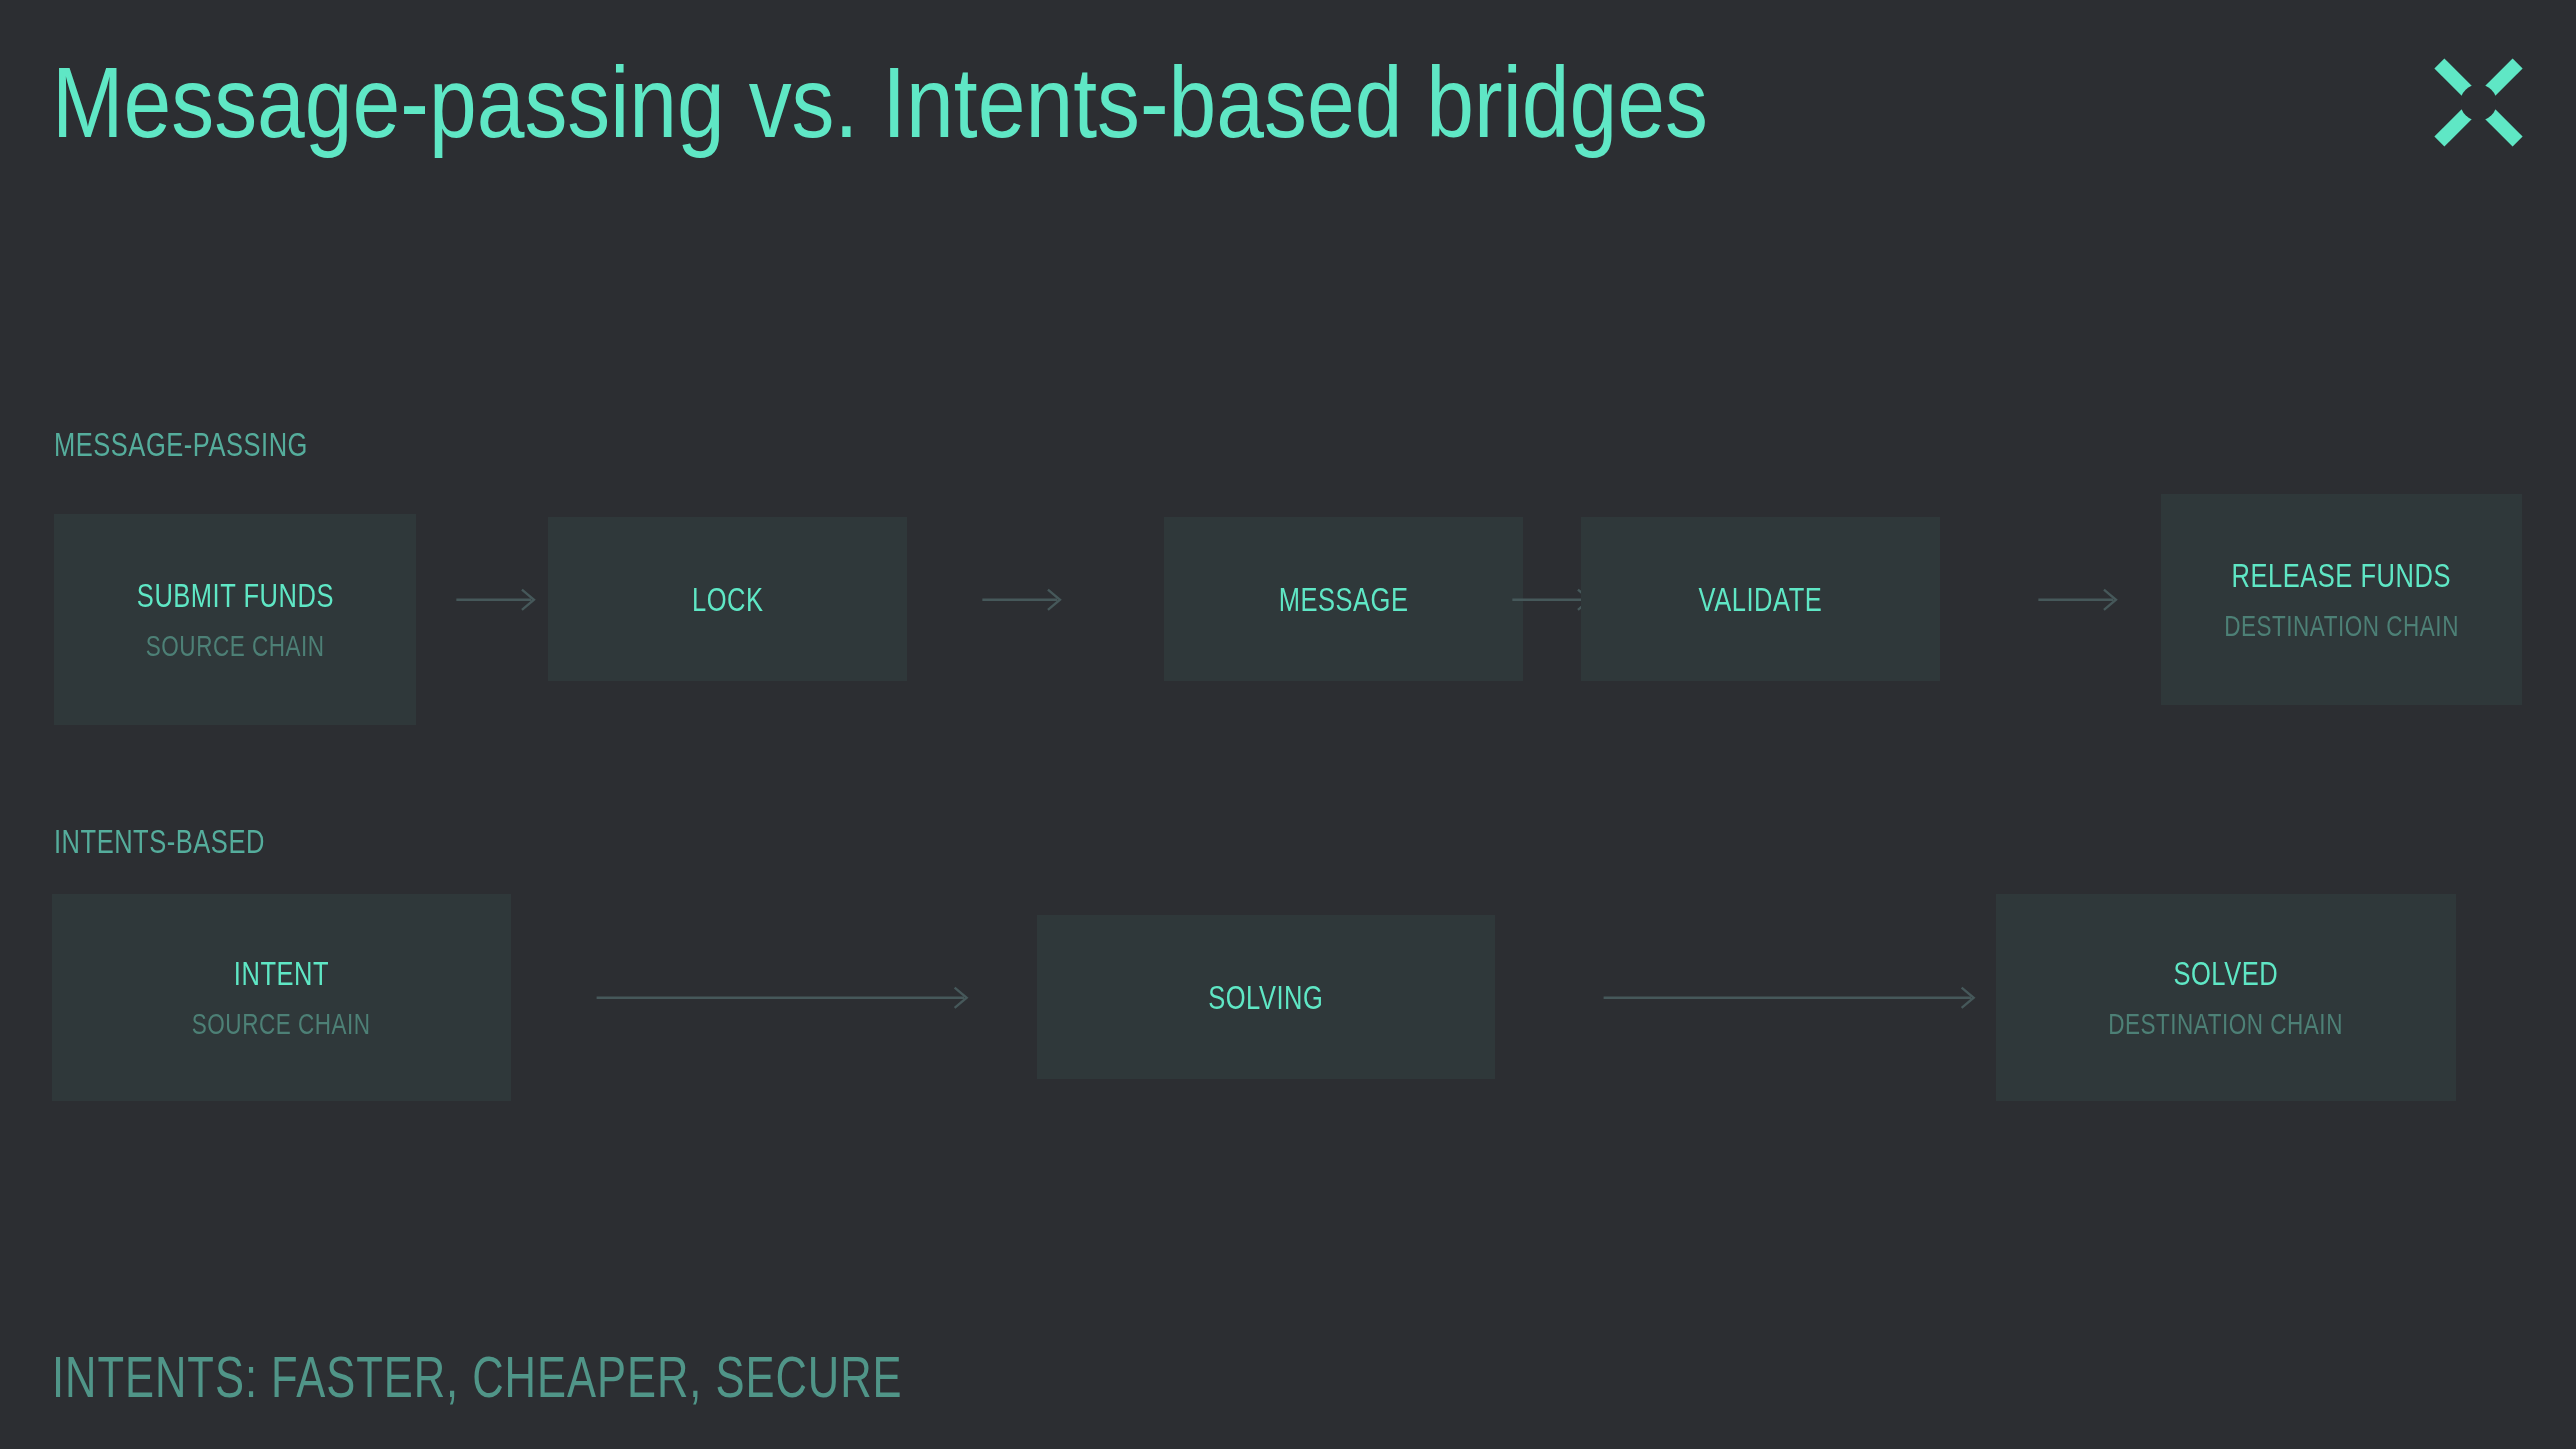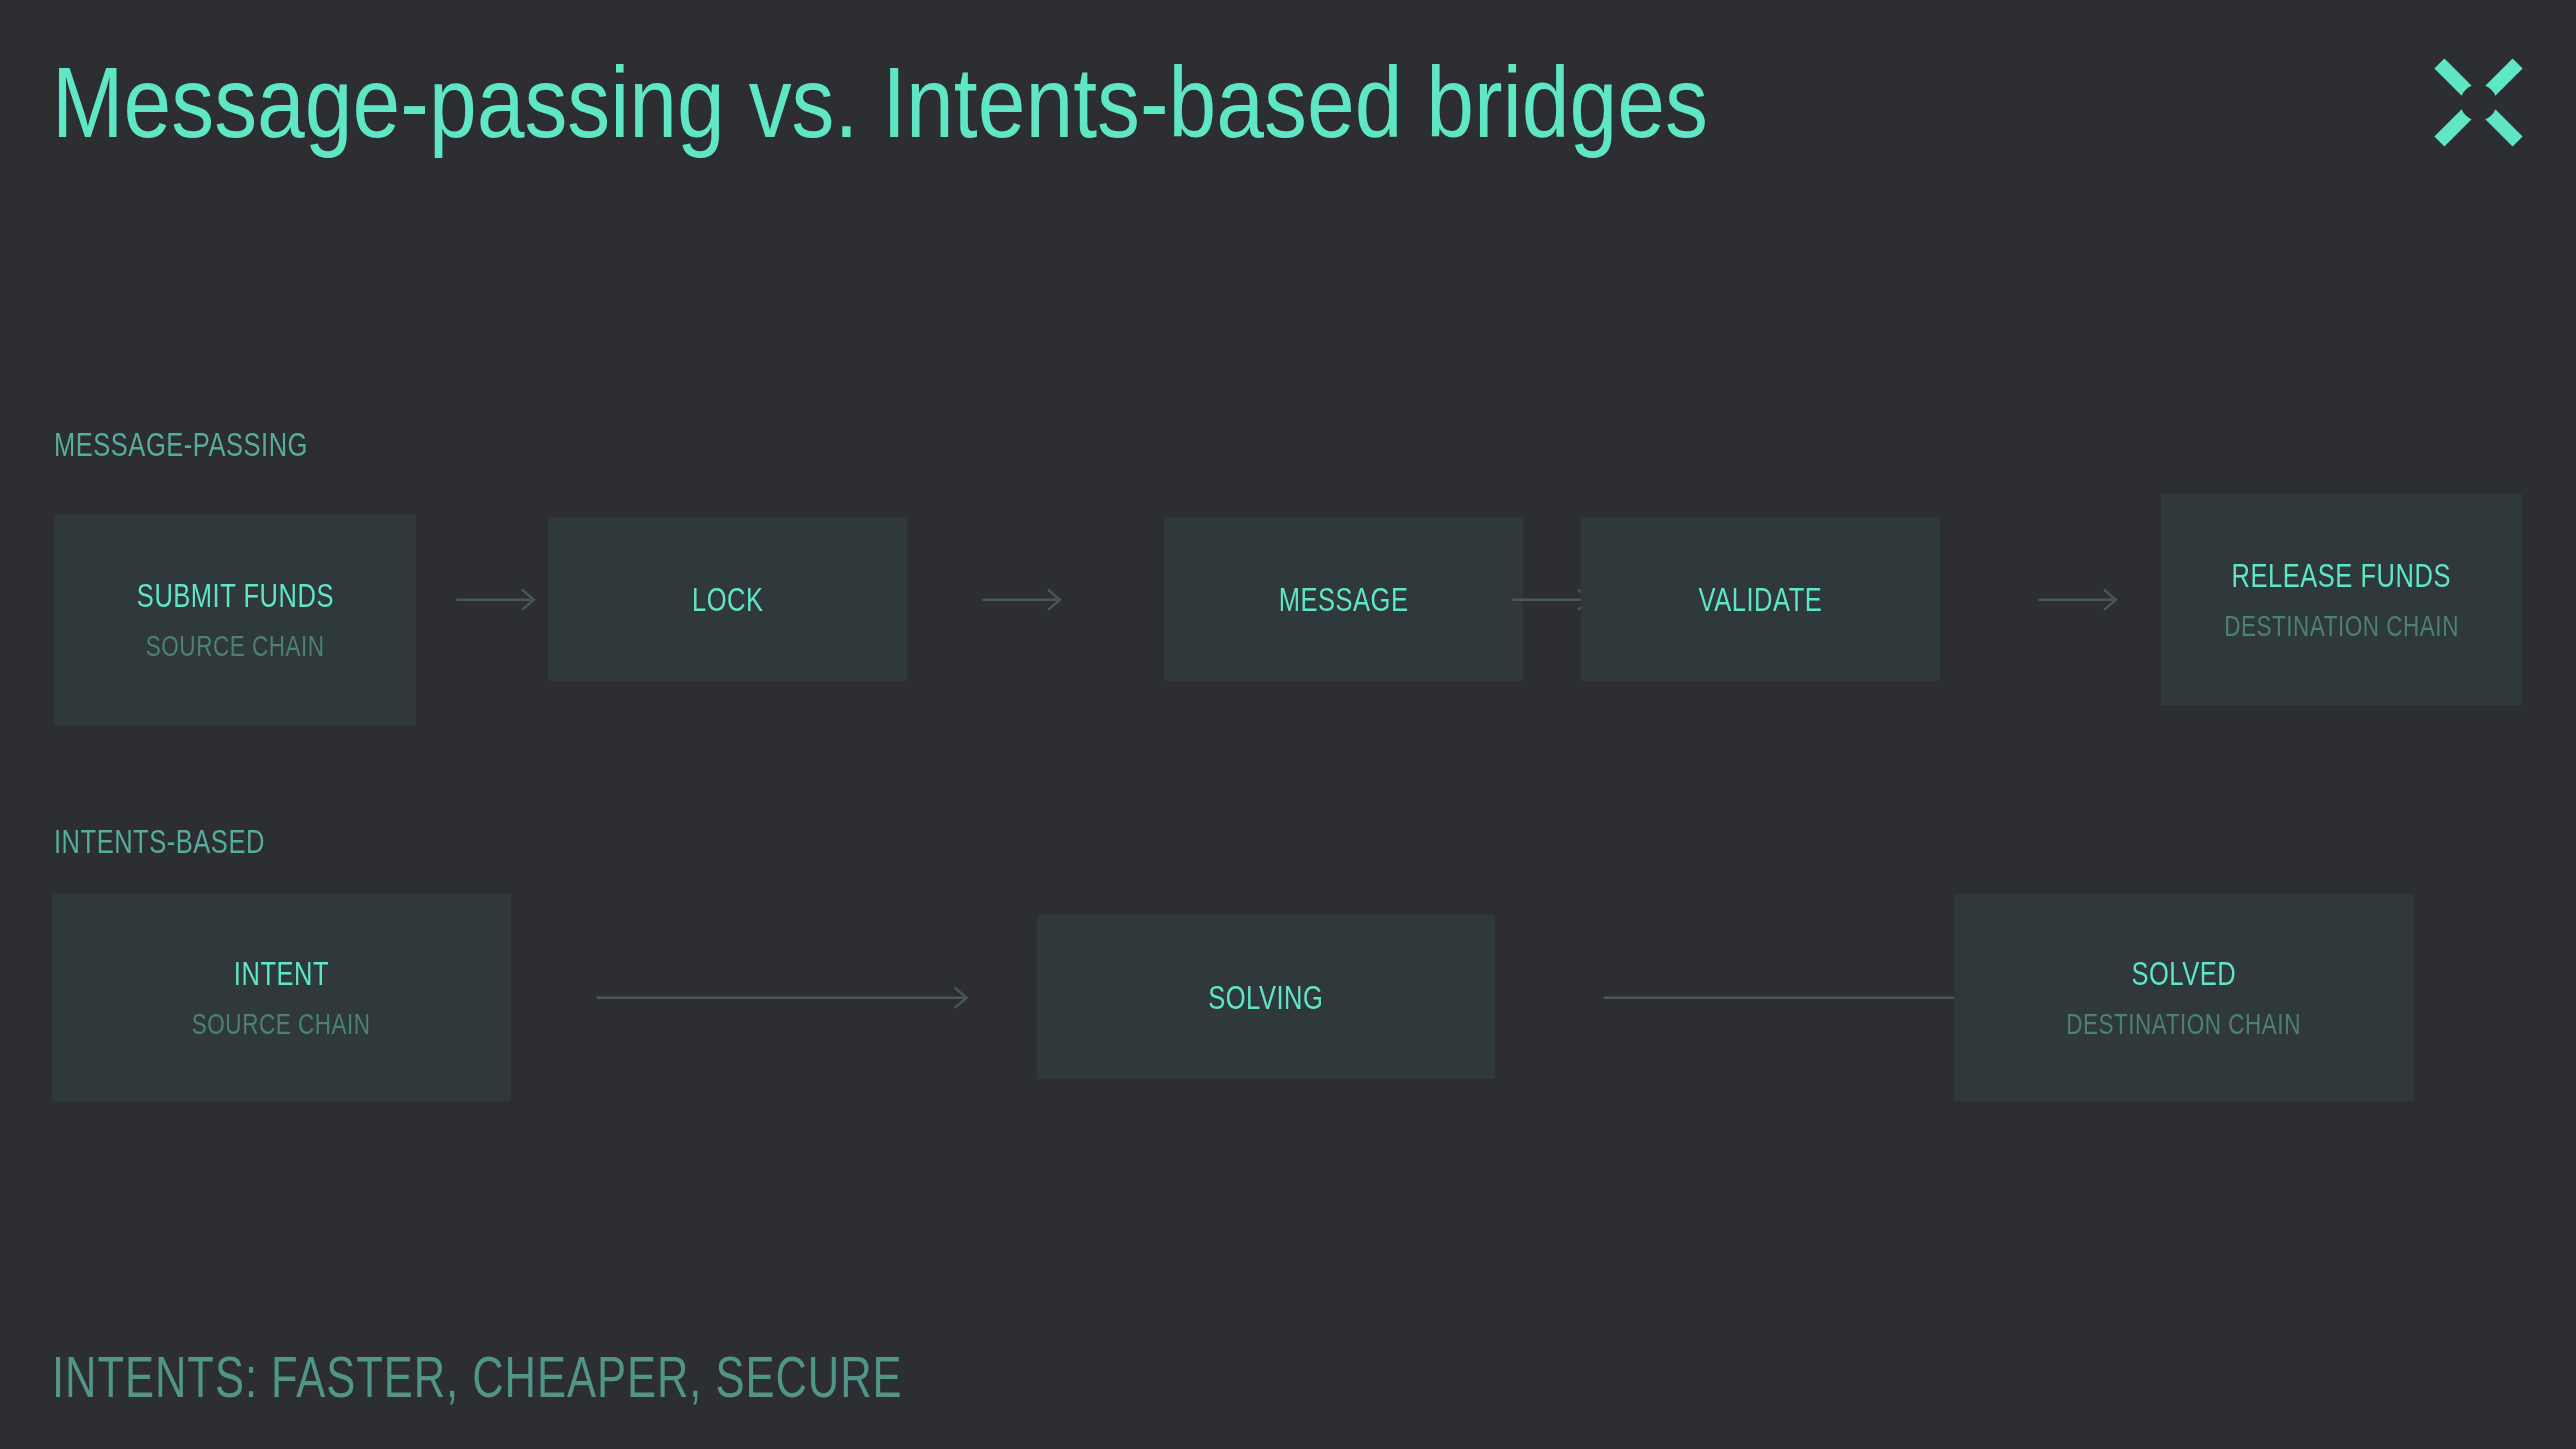--- a/index.html
+++ b/index.html
@@ -132,19 +132,19 @@
   <div class="step-title">SOLVING</div>
 </div>
 
 <div class="abs arrow" style="left:1602px;top:983px">
   <svg width="380" height="29.5" viewBox="0 0 566 44">
       <line x1="2" y1="22" x2="550" y2="22"></line>
       <polyline points="536,7 554,22 536,37"></polyline>
     </svg>
 </div>
 
-<div class="abs step-box" style="left:1954px;top:894px;width:460px;height:207px">
+<div class="abs step-box" style="left:1996px;top:894px;width:460px;height:207px">
   <div class="step-title">SOLVED</div>
   <div class="step-sub">DESTINATION CHAIN</div>
 </div>
 
 <div class="abs slide-footer">INTENTS: FASTER, CHEAPER, SECURE</div>
 
 
 </body></html>

